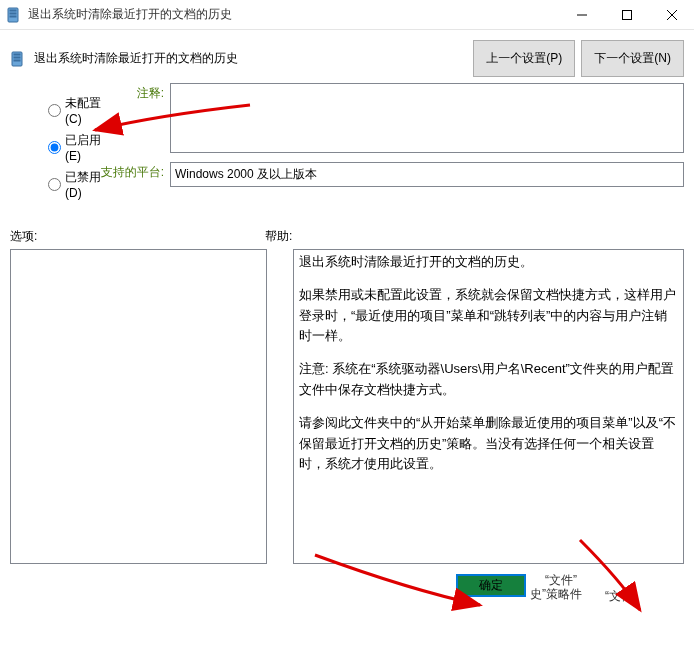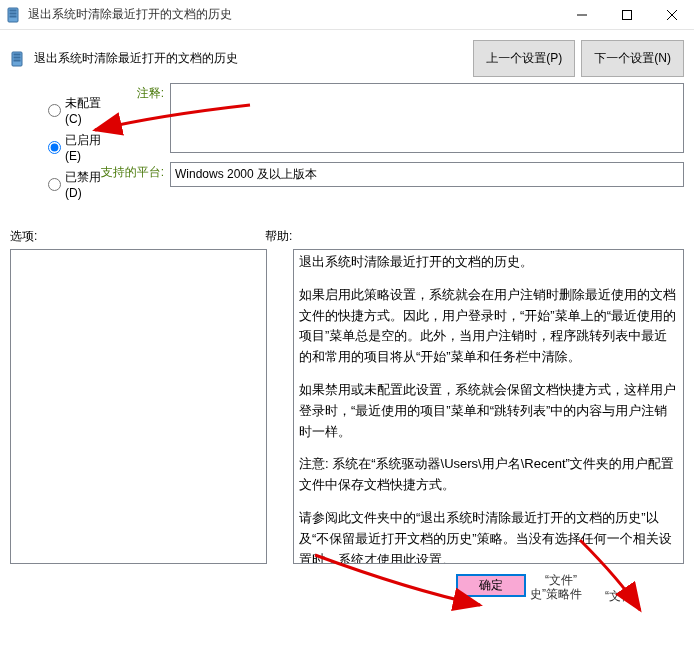--- a/index.html
+++ b/index.html
@@ -30,21 +30,21 @@
 .section-labels { display: flex; padding: 18px 10px 4px 10px; }
 .opt-label { width: 255px; }
 .help-label { flex: 1; }
 
 .panels { display: flex; padding: 0 10px; gap: 26px; }
 .panel-left { width: 257px; height: 315px; border: 1px solid #828790; overflow-y: scroll; }
 .panel-right { flex: 1; height: 315px; border: 1px solid #828790; overflow-y: scroll; padding: 2px 5px; line-height: 1.6; font-size: 13px; }
 .panel-right p { margin-bottom: 12px; }
 
 .footer { padding: 10px; display: flex; justify-content: flex-end; gap: 8px; position: relative; }
-.btn { width: 70px; height: 23px; border: 1px solid #adadad; background: #f9a8d4; font-size: 12px; cursor: pointer; }
+.btn { width: 70px; height: 23px; border: 1px solid #adadad; background: #15803d; font-size: 12px; cursor: pointer; }
 .btn.primary { border: 2px solid #0078d7; }
 .stray { position: absolute; font-size: 12px; color: #333; }
 
 .arrow { position: absolute; pointer-events: none; }
 svg.doc-icon { fill: #6aa5d8; stroke: #3a6fa0; }
 </style>
 </head>
 <body>
 
 <div class="titlebar">
@@ -117,24 +117,23 @@
 
 <div class="section-labels">
   <div class="opt-label">选项:</div>
   <div class="help-label">帮助:</div>
 </div>
 
 <div class="panels">
   <div class="panel-left"></div>
   <div class="panel-right">
     <p>退出系统时清除最近打开的文档的历史。</p>
-    <p>如果启用此策略设置，系统就会在用户注销时删除最近使用的文档文件的快捷方式。因此，用户登录时，“开始”菜单上的“最近使用的项目”菜单总是空的。此外，当用户注销时，程序跳转列表中最近的和常用的项目将从“开始”菜单和任务栏中清除。</p>
     <p>如果禁用或未配置此设置，系统就会保留文档快捷方式，这样用户登录时，“最近使用的项目”菜单和“跳转列表”中的内容与用户注销时一样。</p>
     <p>注意: 系统在“系统驱动器\Users\用户名\Recent”文件夹的用户配置文件中保存文档快捷方式。</p>
-    <p>请参阅此文件夹中的“退出系统时清除最近打开的文档的历史”以及“不保留最近打开文档的历史”策略。当没有选择任何一个相关设置时，系统才使用此设置。</p>
+    <p>请参阅此文件夹中的“从开始菜单删除最近使用的项目菜单”以及“不保留最近打开文档的历史”策略。当没有选择任何一个相关设置时，系统才使用此设置。</p>
 
   </div>
 </div>
 
 <div class="footer">
   <button class="btn primary" style="position:absolute; left:456px; top:10px;">确定</button>
   <span class="stray" style="left:545px; top:8px;">“文件”</span>
   <span class="stray" style="left:530px; top:22px;">史”策略件</span>
   <span class="stray" style="left:605px; top:24px;">“文件</span>
 </div>

